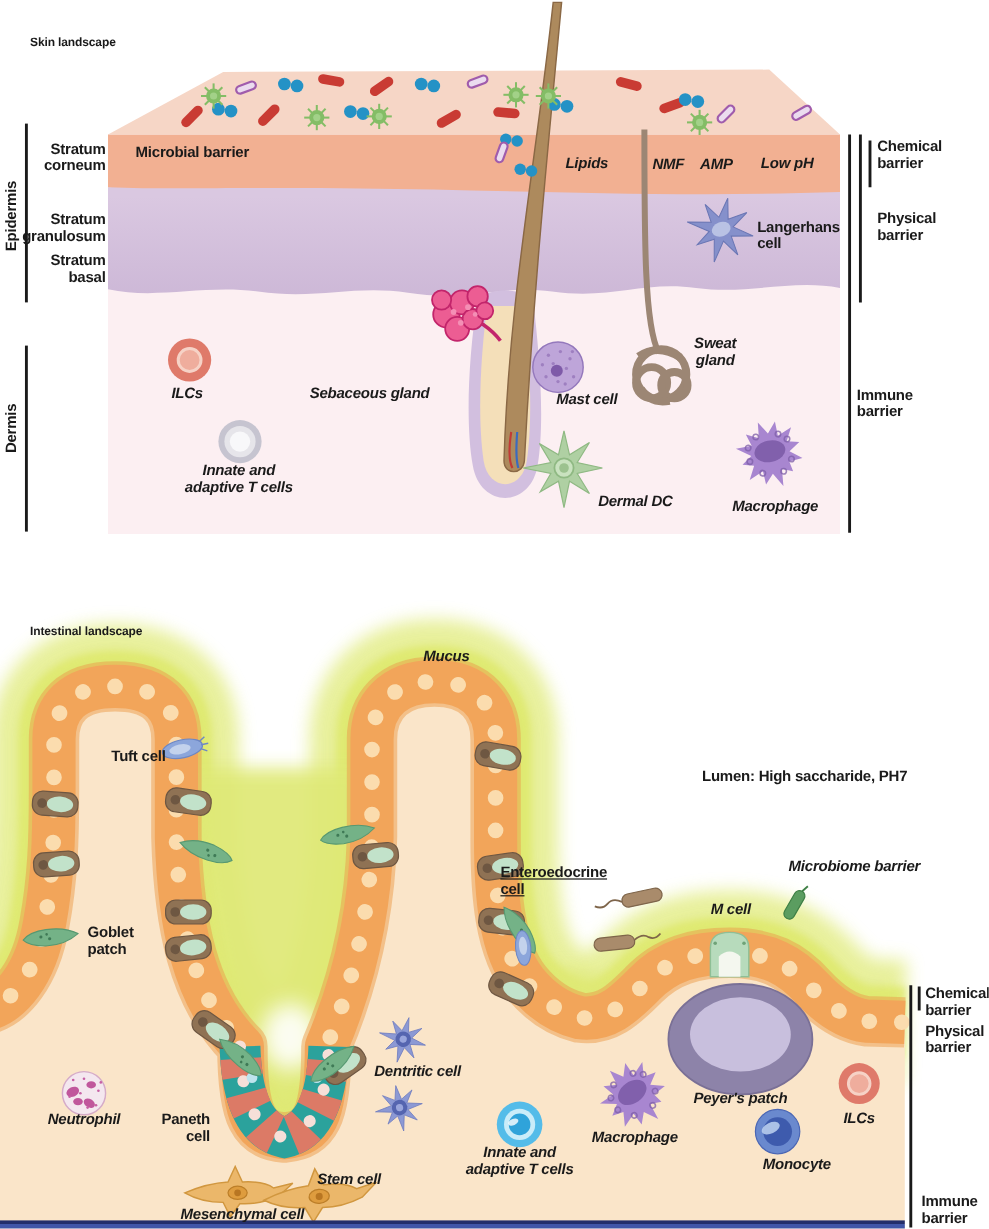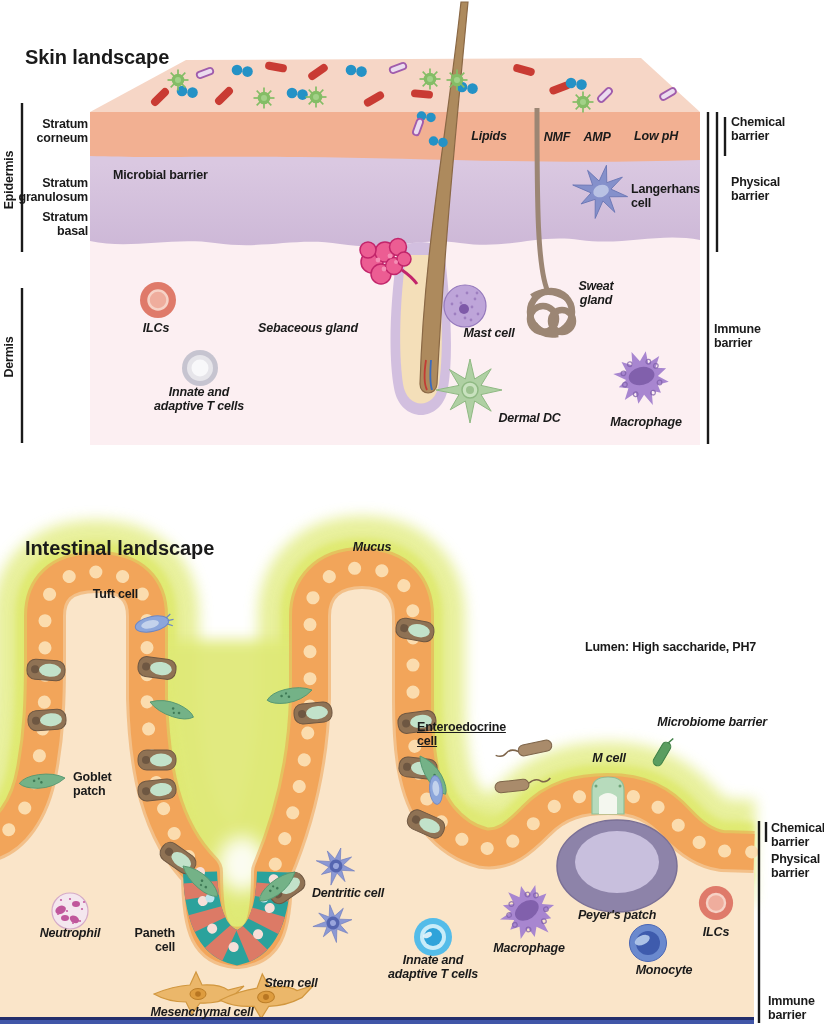--- a/index.html
+++ b/index.html
@@ -1,21 +1,21 @@
 <!DOCTYPE html>
 <html><head>
 <meta charset="utf-8">
 <style>
   html,body{margin:0;padding:0;background:#fff;}
   #canvas{position:relative;width:824px;height:1024px;background:#ffffff;overflow:hidden;
           font-family:"Liberation Sans","DejaVu Sans",sans-serif;}
   #art{position:absolute;left:0;top:0;}
   .lbl{position:absolute;font-weight:bold;font-size:12.5px;line-height:1.12;
        letter-spacing:-0.2px;white-space:pre;color:#1a1a1a;}
-  .title{font-size:20px;letter-spacing:-0.1px;margin-top:16px;}
+  .title{font-size:10px;letter-spacing:-0.1px;}
   .cc{transform:translate(-50%,-50%);text-align:center;font-style:italic;}
   .lc{transform:translate(0,-50%);text-align:left;}
   .rc{transform:translate(-100%,-50%);text-align:right;}
   .vert{transform:translate(-50%,-50%) rotate(-90deg);text-align:center;}
 </style>
 </head>
 <body>
 
 <div id="canvas">
 
@@ -349,21 +349,21 @@
 
 <div class="lbl title" style="left:25px;top:30px;">Skin landscape</div>
 <div class="lbl vert" style="left:9px;top:180px;">Epidermis</div>
 <div class="lbl vert" style="left:9px;top:357px;">Dermis</div>
 <div class="lbl rc" style="left:88px;top:131px;">Stratum
 corneum</div>
 <div class="lbl rc" style="left:88px;top:190px;">Stratum
 granulosum</div>
 <div class="lbl rc" style="left:88px;top:224px;">Stratum
 basal</div>
-<div class="lbl lc" style="left:113px;top:127px;margin-top:48px;">Microbial barrier</div>
+<div class="lbl lc" style="left:113px;top:127px;">Microbial barrier</div>
 <div class="lbl cc" style="left:489px;top:136px;">Lipids</div>
 <div class="lbl cc" style="left:557px;top:137px;">NMF</div>
 <div class="lbl cc" style="left:597px;top:137px;">AMP</div>
 <div class="lbl cc" style="left:656px;top:136px;">Low pH</div>
 <div class="lbl lc" style="left:631px;top:196px;">Langerhans
 cell</div>
 <div class="lbl lc" style="left:731px;top:129px;">Chemical
 barrier</div>
 <div class="lbl lc" style="left:731px;top:189px;">Physical
 barrier</div>
@@ -374,21 +374,21 @@
 <div class="lbl cc" style="left:199px;top:399px;">Innate and
 adaptive T cells</div>
 <div class="lbl cc" style="left:489px;top:333px;">Mast cell</div>
 <div class="lbl cc" style="left:596px;top:293px;">Sweat
 gland</div>
 <div class="lbl cc" style="left:514px;top:418px;padding-left:31px;">Dermal DC</div>
 <div class="lbl cc" style="left:646px;top:422px;">Macrophage</div>
 
 <div class="lbl title" style="left:25px;top:521px;">Intestinal landscape</div>
 <div class="lbl cc" style="left:372px;top:547px;">Mucus</div>
-<div class="lbl rc" style="left:138px;top:594px;">Tuft cell</div>
+<div class="lbl rc" style="left:138px;top:630px;">Tuft cell</div>
 <div class="lbl lc" style="left:585px;top:647px;">Lumen: High saccharide, PH7</div>
 <div class="lbl lc" style="left:73px;top:784px;">Goblet
 patch</div>
 <div class="lbl lc" style="left:417px;top:734px;text-decoration:underline;">Enteroedocrine
 cell</div>
 <div class="lbl cc" style="left:609px;top:758px;">M cell</div>
 <div class="lbl cc" style="left:712px;top:722px;">Microbiome barrier</div>
 <div class="lbl lc" style="left:771px;top:835px;">Chemical
 barrier</div>
 <div class="lbl lc" style="left:771px;top:866px;">Physical

